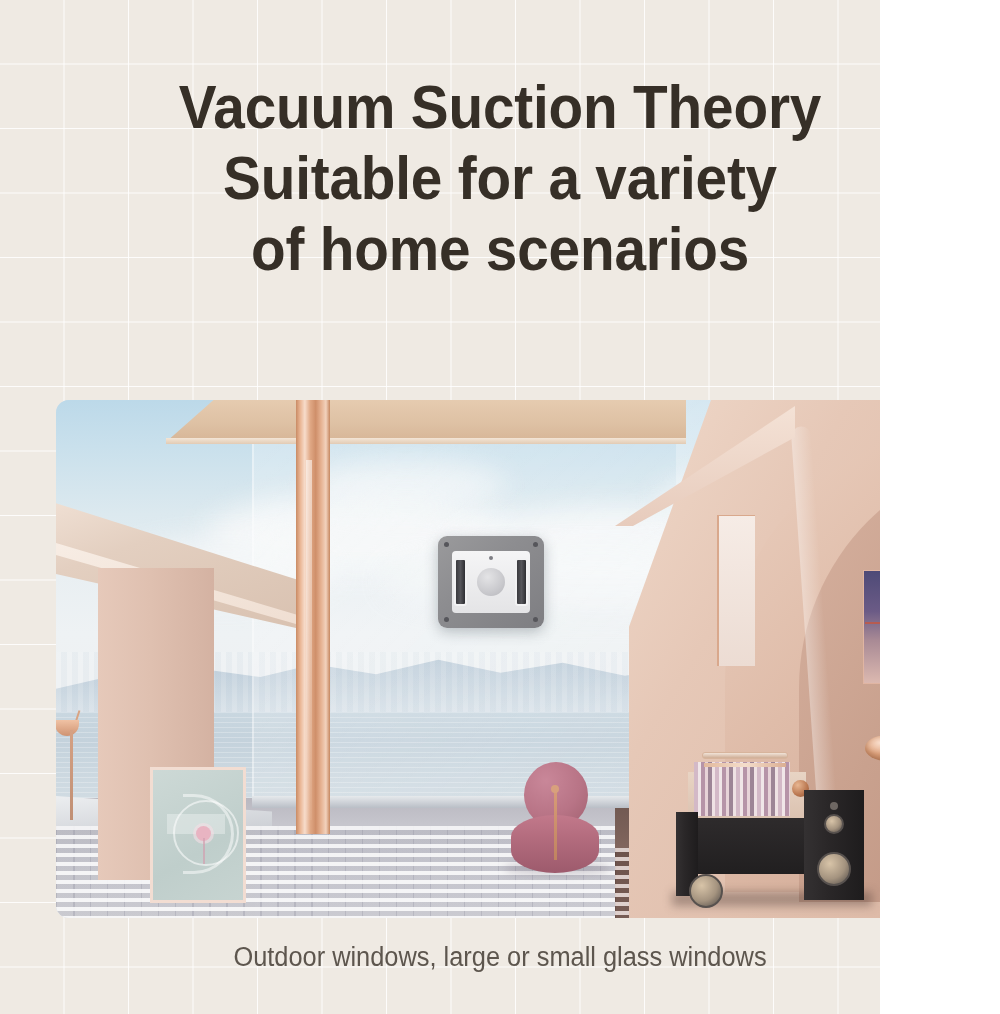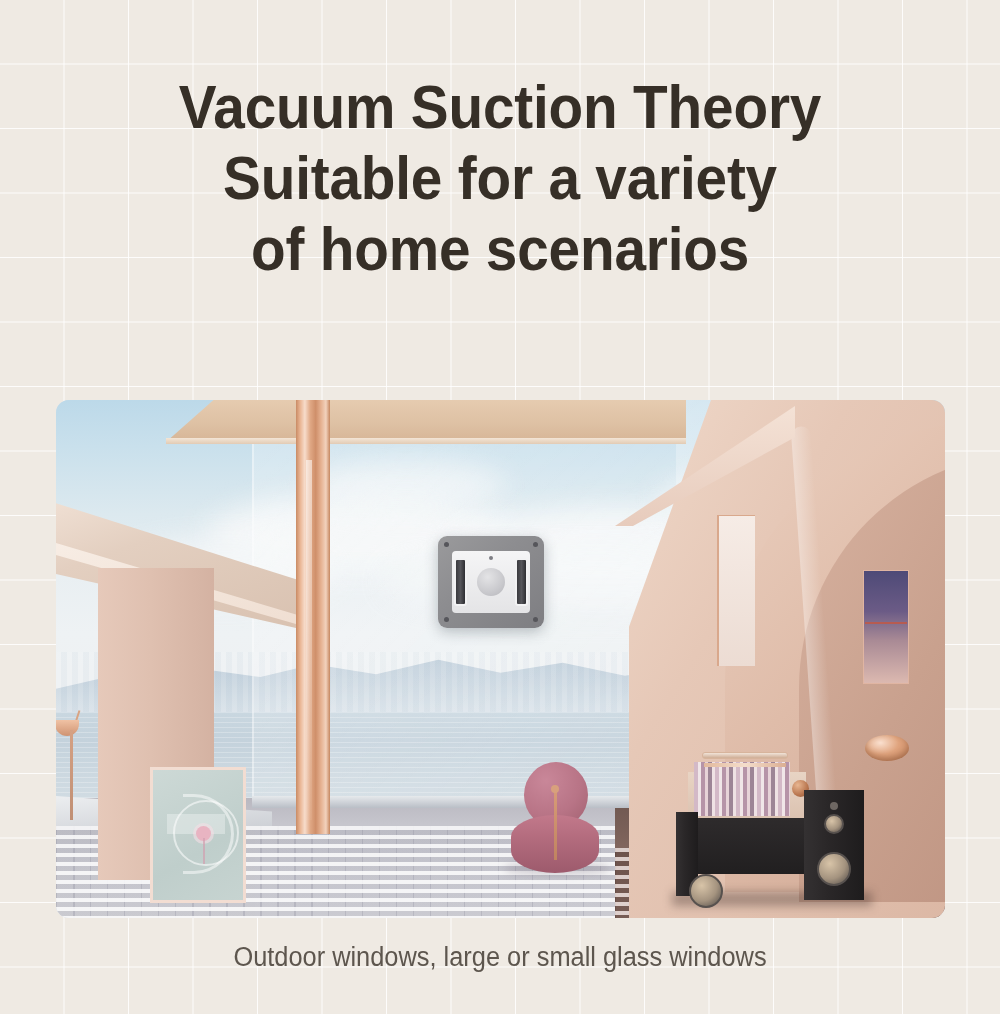--- a/index.html
+++ b/index.html
@@ -9,21 +9,21 @@
   body {
     width: 1000px;
     height: 1014px;
     overflow: hidden;
     font-family: "Liberation Sans", sans-serif;
   }
 
   
   #page {
     position: relative;
-    width: 1000px;
+    width: 880px;
     height: 1014px;
     background-color: #efeae3;
     overflow: hidden;
   }
   #grid-overlay {
     position: absolute;
     inset: 0;
     background-image:
       linear-gradient(to right, rgba(255,255,255,0.85) 1.2px, transparent 1.2px),
       linear-gradient(to bottom, rgba(255,255,255,0.85) 1.2px, transparent 1.2px);

